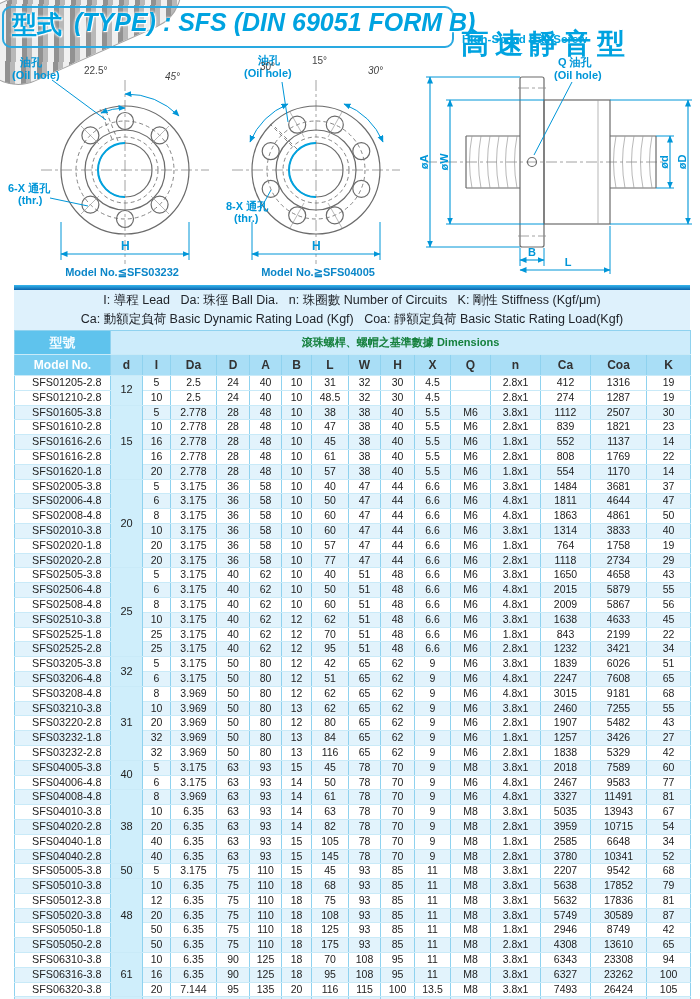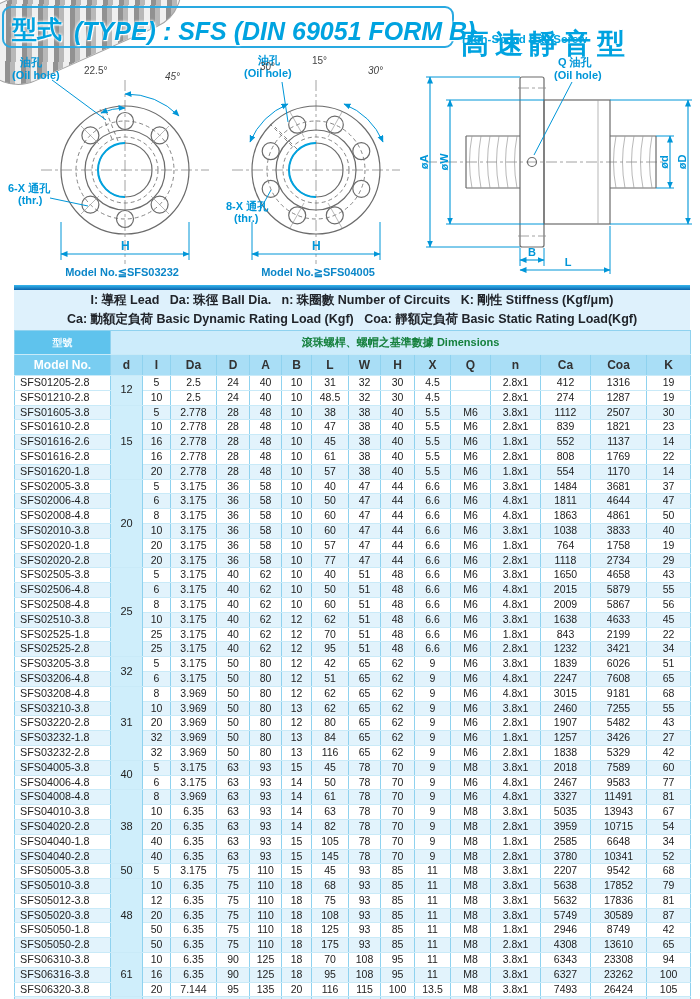--- a/index.html
+++ b/index.html
@@ -9,21 +9,21 @@
   }
   html,body{margin:0;padding:0}
   body{width:700px;height:999px;background:#fff;font-family:"Liberation Sans",sans-serif;overflow:hidden}
   .sheet{position:relative;width:700px;height:999px;overflow:hidden;background:#fff}
 
   
   .screw-photo{position:absolute;left:-30px;top:-28px;width:215px;height:84px;
     background:repeating-linear-gradient(115deg,#b5b5b5 0 5px,#f0f0f0 5px 11px,#8c8c8c 11px 16px);
     border-radius:42px;border:1px solid #9e9e9e;transform:rotate(-24deg);opacity:.95}
   .title-box{position:absolute;left:2px;top:6px;width:452px;height:42px;border:2px solid #29a9e1;
-    border-radius:9px;box-sizing:border-box;display:flex;align-items:flex-end;padding-left:8px;background:transparent}
+    border-radius:9px;box-sizing:border-box;display:flex;align-items:flex-start;padding-left:8px;background:transparent}
   .title-cn,.title-rest{font-size:25px;font-weight:bold;color:var(--accent);
     text-shadow:0 0 3px #fff,0 0 3px #fff,1px 1px 0 #fff;white-space:nowrap}
   .title-rest{font-style:italic;margin-left:12px}
   .sub-cn{position:absolute;left:461px;top:25px;font-size:28px;font-weight:bold;color:var(--accent);letter-spacing:6px;white-space:nowrap}
   .sub-en{position:absolute;left:462px;top:33px;font-size:11.5px;font-weight:bold;color:var(--accent);white-space:nowrap}
 
   
   .diagrams{position:absolute;left:0;top:50px;width:700px;height:235px}
   .dsvg{position:absolute;top:0}
   .oln{fill:none;stroke:#6b6b6b;stroke-width:1.2}
@@ -38,35 +38,35 @@
   .lblAi{font-size:10px;fill:#444;font-style:italic}
   .lblM{font-size:11px;font-weight:bold;fill:#0b86c8}
   .lblH{font-size:12px;font-weight:bold;fill:var(--callout)}
   .unit-note{position:absolute;left:538px;top:262px;font-size:13.5px;font-weight:bold;color:#0f3c66;white-space:nowrap}
 
   
   .blue-bar{position:absolute;left:14px;top:285px;width:676px;height:5px;
     background:linear-gradient(180deg,#35b7ee,var(--bar_dark))}
   .legend{position:absolute;left:14px;top:290px;width:676px;height:40px;background:var(--legend_bg);
     display:flex;flex-direction:column;justify-content:center;align-items:center}
-  .legend div{font-size:12.5px;font-weight:bold;color:#20242a;line-height:19px;white-space:pre}
+  .legend div{font-size:12.5px;font-weight:normal;color:#20242a;line-height:19px;white-space:pre}
 
   
   table.spec{position:absolute;left:14px;top:330px;width:676px;border-collapse:collapse;table-layout:fixed;
     font-size:10.5px;color:#222;border:1px solid #8fd2ef}
   .spec th,.spec td{border-right:1px solid #8fd2ef;border-bottom:1px solid #c9eaf8;text-align:center;
     padding:0;overflow:hidden;white-space:nowrap}
   .spec thead tr.h1 th{height:23px}
   .spec thead tr.h2 th{height:20px}
-  th.h-modelcn{background:var(--header_blue);color:#f2fbff;font-size:10px;font-weight:bold}
+  th.h-modelcn{background:var(--header_blue);color:#f2fbff;font-size:13px;font-weight:bold}
   th.h-dims{background:var(--header_light);color:#15803d;font-size:11px;font-weight:bold}
   th.h-modelen{background:var(--model_head);color:#fff;font-size:12px;font-weight:bold}
   th.colh{background:var(--col_head);color:#333;font-size:12px;font-weight:bold}
   .spec tbody td{height:13.8px;line-height:13.8px}
-  td.model{text-align:left;padding-left:5px;font-size:10.8px}
+  td.model{text-align:left;padding-left:17px;font-size:10.8px}
   td.dcell{background:var(--d_cell);font-size:11px}
   tr.alt td:not(.dcell){background:var(--row_alt)}
 </style>
 </head>
 <body>
 
 <div class="sheet">
 
   <div class="screw-photo"></div>
   <div class="title-box">
@@ -473,21 +473,21 @@
           <td>3.175</td>
           <td>36</td>
           <td>58</td>
           <td>10</td>
           <td>60</td>
           <td>47</td>
           <td>44</td>
           <td>6.6</td>
           <td>M6</td>
           <td>3.8x1</td>
-          <td>1038</td>
+          <td>1314</td>
           <td>3833</td>
           <td>40</td>
         </tr>
         <tr>
           <td class="model">SFS02020-1.8</td>
           <td>20</td>
           <td>3.175</td>
           <td>36</td>
           <td>58</td>
           <td>10</td>

